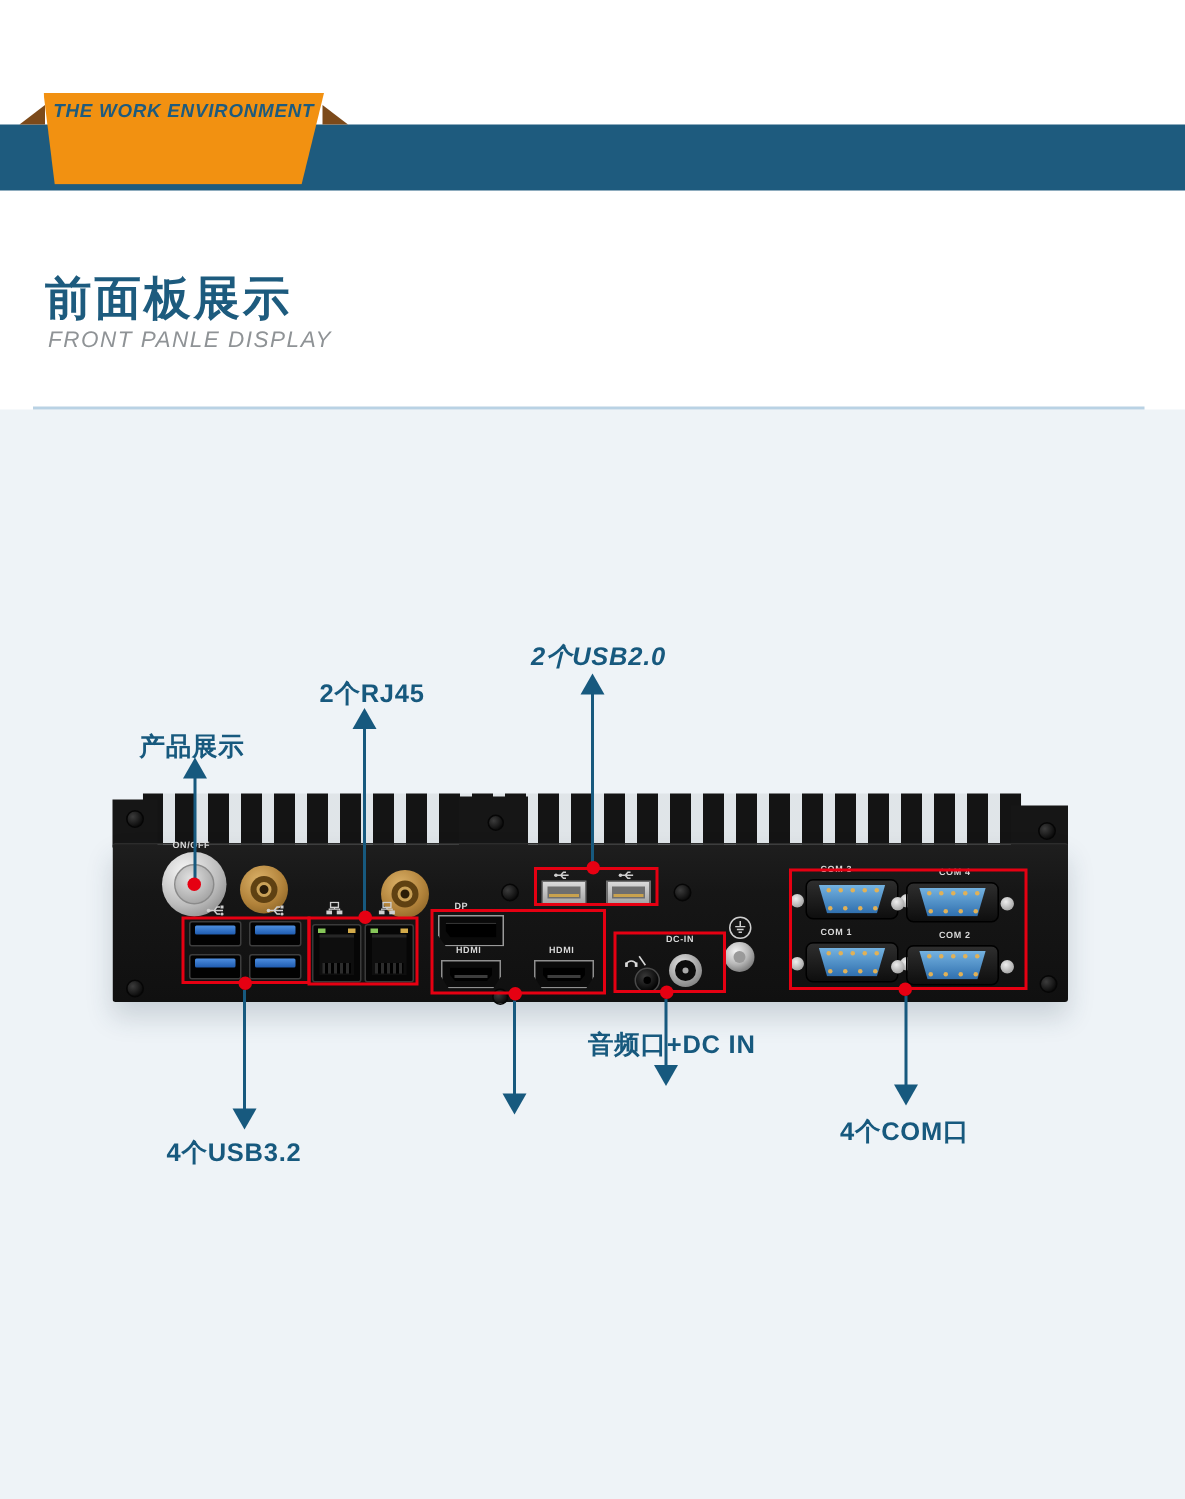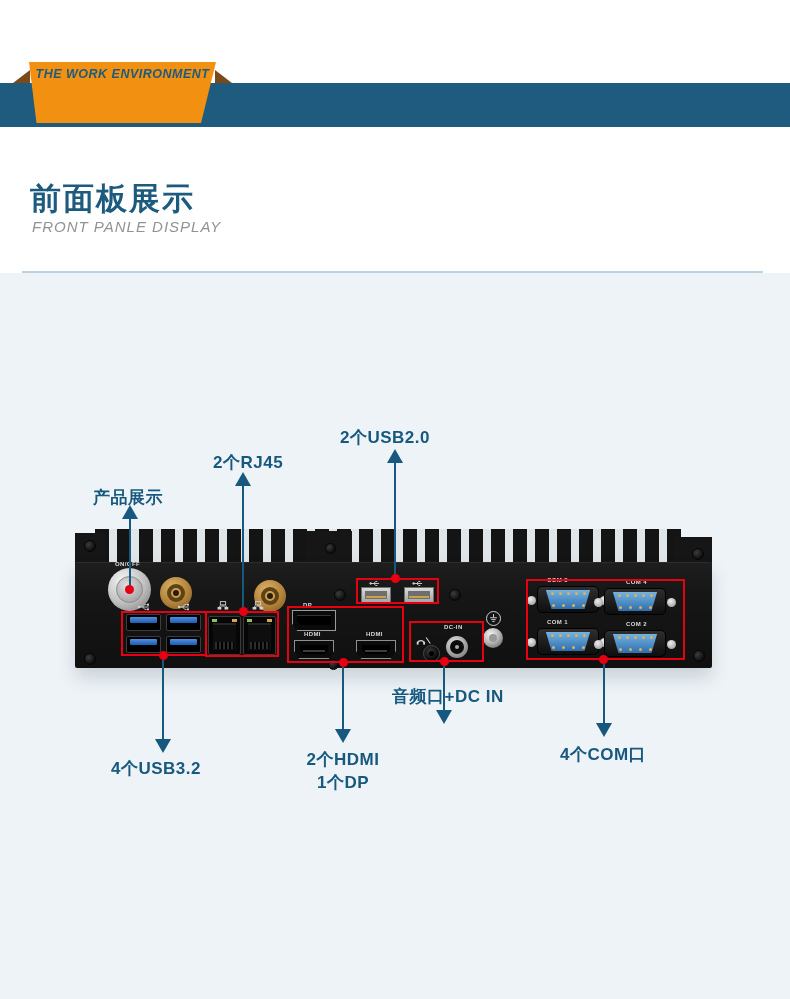--- a/index.html
+++ b/index.html
@@ -374,34 +374,30 @@
   <div class="abs rdot" style="left:599px;top:655px;"></div>
 
   <div class="abs ann-label" style="left:93px;top:486px;">产品展示</div>
   <div class="abs arrow-up" style="left:122px;top:505px;"></div>
   <div class="abs ann-line" style="left:129px;top:518px;height:71px;"></div>
 
   <div class="abs ann-label" style="left:213px;top:451px;">2个RJ45</div>
   <div class="abs arrow-up" style="left:235px;top:472px;"></div>
   <div class="abs ann-line" style="left:242px;top:485px;height:127px;"></div>
 
-  <div class="abs ann-label" style="left:340px;top:426px;">2个USB2.0</div>
+  <div class="abs ann-label" style="left:354px;top:426px;font-style:italic;">2个USB2.0</div>
   <div class="abs arrow-up" style="left:387px;top:449px;"></div>
   <div class="abs ann-line" style="left:394px;top:462px;height:116px;"></div>
 
   <div class="abs ann-line" style="left:162px;top:660px;height:80px;"></div>
   <div class="abs arrow-down" style="left:155px;top:739px;"></div>
   <div class="abs ann-label" style="left:111px;top:757px;">4个USB3.2</div>
 
   <div class="abs ann-line" style="left:342px;top:667px;height:63px;"></div>
   <div class="abs arrow-down" style="left:335px;top:729px;"></div>
-  <div class="abs ann-label center-text" style="left:295px;top:748px;width:96px;">
-    <div>2个HDMI</div>
-    <div>1个DP</div>
-  </div>
 
   <div class="abs ann-line" style="left:443px;top:666px;height:45px;"></div>
   <div class="abs arrow-down" style="left:436px;top:710px;"></div>
   <div class="abs ann-label" style="left:392px;top:685px;">音频口+DC IN</div>
 
   <div class="abs ann-line" style="left:603px;top:664px;height:60px;"></div>
   <div class="abs arrow-down" style="left:596px;top:723px;"></div>
   <div class="abs ann-label" style="left:560px;top:743px;">4个COM口</div>
 
 </div>

